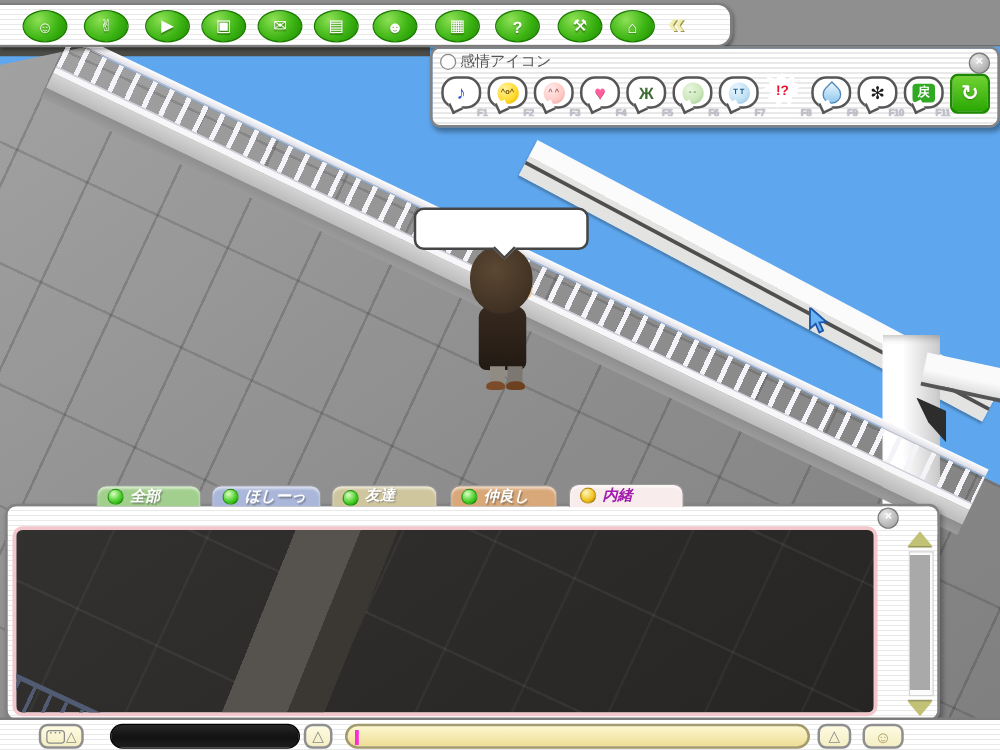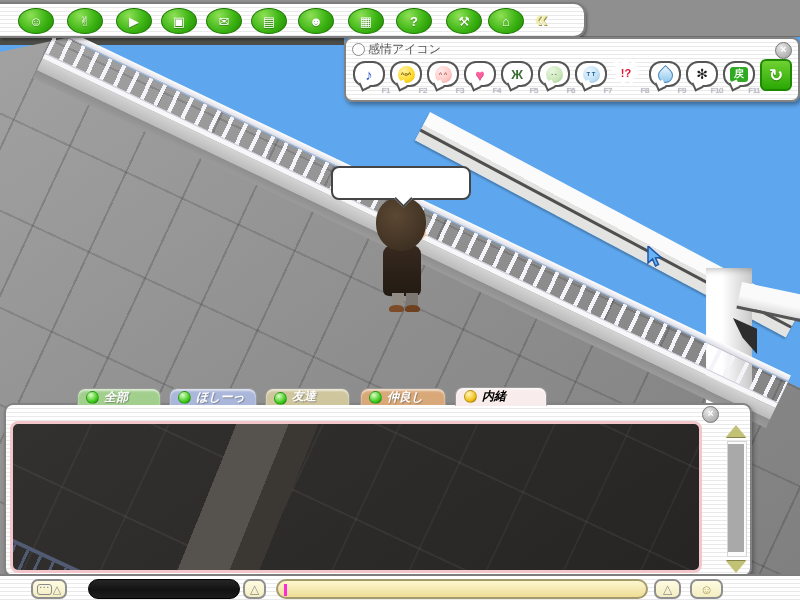--- a/index.html
+++ b/index.html
@@ -105,21 +105,21 @@
   }
   #emo-close{right:6px;top:3px;}
   #emo-row{position:absolute;left:7px;top:20px;width:438px;height:38px;}
   .emo-slot{position:absolute;top:2px;width:34px;height:34px;cursor:pointer;}
   .emo-bubble{
     position:absolute;left:0;top:0;width:28px;height:22px;background:#fff;border:2px solid #565656;
     border-radius:12px;display:flex;align-items:center;justify-content:center;
   }
   .emo-bubble .btail{position:absolute;bottom:-5px;left:5px;width:7px;height:7px;background:#fff;
     border-right:2px solid #565656;border-bottom:2px solid #565656;transform:rotate(65deg);}
-  .fkey{position:absolute;right:-3px;bottom:0;font-size:8px;font-weight:normal;color:#c2c2cc;
+  .fkey{position:absolute;right:-3px;bottom:0;font-size:8px;font-weight:bold;color:#c2c2cc;
     text-shadow:0 0 1px #8a8a96;letter-spacing:-.5px;}
   .g-note{color:#2b57cf;font-size:15px;font-weight:bold;}
   .g-heart{color:#ff5f9e;font-size:15px;font-weight:bold;text-shadow:0 1px 0 #c23a6e;}
   .g-anger{color:#3d6b35;font-size:13px;font-weight:bold;}
   .g-scribble{color:#1e1e1e;font-size:14px;font-weight:bold;}
   .face{width:17px;height:17px;border-radius:50%;display:flex;align-items:center;justify-content:center;
     font-size:6px;font-weight:bold;letter-spacing:0;}
   .face-laugh{background:radial-gradient(circle at 35% 30%,#fff3a0,#ffd92a 60%,#d9a800);color:#6b4d00;}
   .face-blush{background:radial-gradient(circle at 35% 30%,#ffeceb,#ffc9c4 60%,#e89a93);color:#b05050;}
   .face-sick{background:radial-gradient(circle at 35% 30%,#eaf6df,#c9e6b8 60%,#93bd82);color:#3f7a3a;}
@@ -150,21 +150,21 @@
     border-radius:8px 8px 0 0;display:flex;align-items:center;gap:5px;padding-left:8px;
     box-sizing:border-box;font-size:12px;font-weight:bold;color:#ffffff;cursor:pointer;
     text-shadow:1px 1px 1px rgba(90,90,90,.55);box-shadow:inset 0 2px 2px rgba(255,255,255,.6);
   }
   .tab .orb{width:11px;height:11px;border-radius:50%;
     background:radial-gradient(circle at 35% 28%,#dcffc4,#44cc22 60%,#188500);border:1px solid rgba(0,90,0,.4);}
   #tab-all{left:71px;width:84px;background:#a2cf8e;}
   #tab-normal{left:163px;width:88px;background:#aab7da;}
   #tab-friends{left:259px;width:85px;background:#cfc69e;align-items:flex-end;}
   #tab-close{left:354px;width:86px;background:#d9a878;text-align:center;}
-  #tab-secret{left:449px;width:92px;background:#f9ecec;color:#000000;text-shadow:none;
+  #tab-secret{left:449px;width:92px;background:#f9ecec;color:#a21caf;text-shadow:none;
     top:-18px;height:19px;z-index:3;border-bottom:1px solid #f9ecec;}
   #tab-secret .orb{background:radial-gradient(circle at 35% 28%,#fff6bf,#f2c21e 60%,#a37a00);border:1px solid rgba(120,90,0,.4);}
   #chat-close{right:31px;top:1px;}
   #chat-log{
     position:absolute;left:4px;top:16px;width:686px;height:146px;
     border:3px solid #f2c6ca;border-radius:8px;overflow:hidden;
     background:
       linear-gradient(112deg,rgba(0,0,0,0) 0 30%,#56524e 30% 37%,#3b3834 37% 41%,rgba(0,0,0,0) 41%),
       repeating-linear-gradient(115deg,rgba(255,255,255,.04) 0 2px,rgba(0,0,0,0) 2px 70px),
       repeating-linear-gradient(25deg,rgba(255,255,255,.05) 0 2px,rgba(0,0,0,0) 2px 95px),

